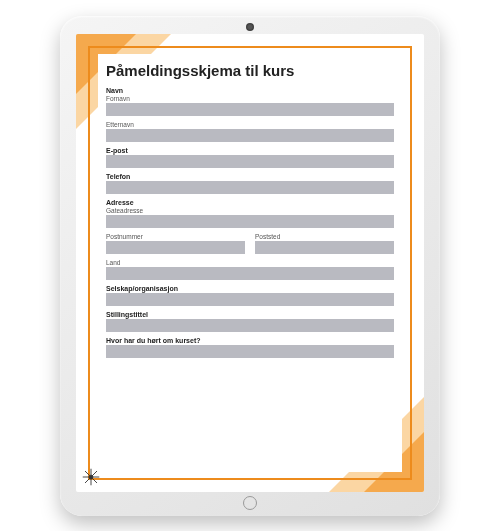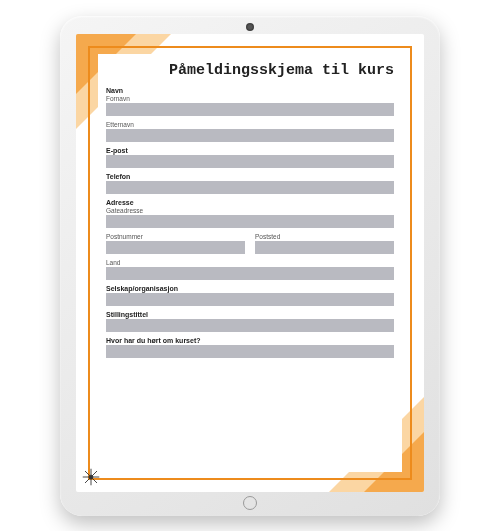--- a/index.html
+++ b/index.html
@@ -83,23 +83,22 @@
   .content {
     position: absolute;
     top: 20px; left: 22px; right: 22px; bottom: 20px;
     background: #fff;
     padding: 4px 8px;
   }
   .title {
     font-size: 15px;
     font-weight: 700;
     color: #222;
-    text-align: right;
+    text-align: left;
     margin: 4px 0 8px 0;
-    font-family: Liberation Mono, monospace;
   }
   .field-group { margin-bottom: 5px; }
   .label-bold {
     font-size: 7px;
     font-weight: 700;
     color: #222;
     margin-bottom: 1px;
   }
   .label-sub {
     font-size: 6.5px;

